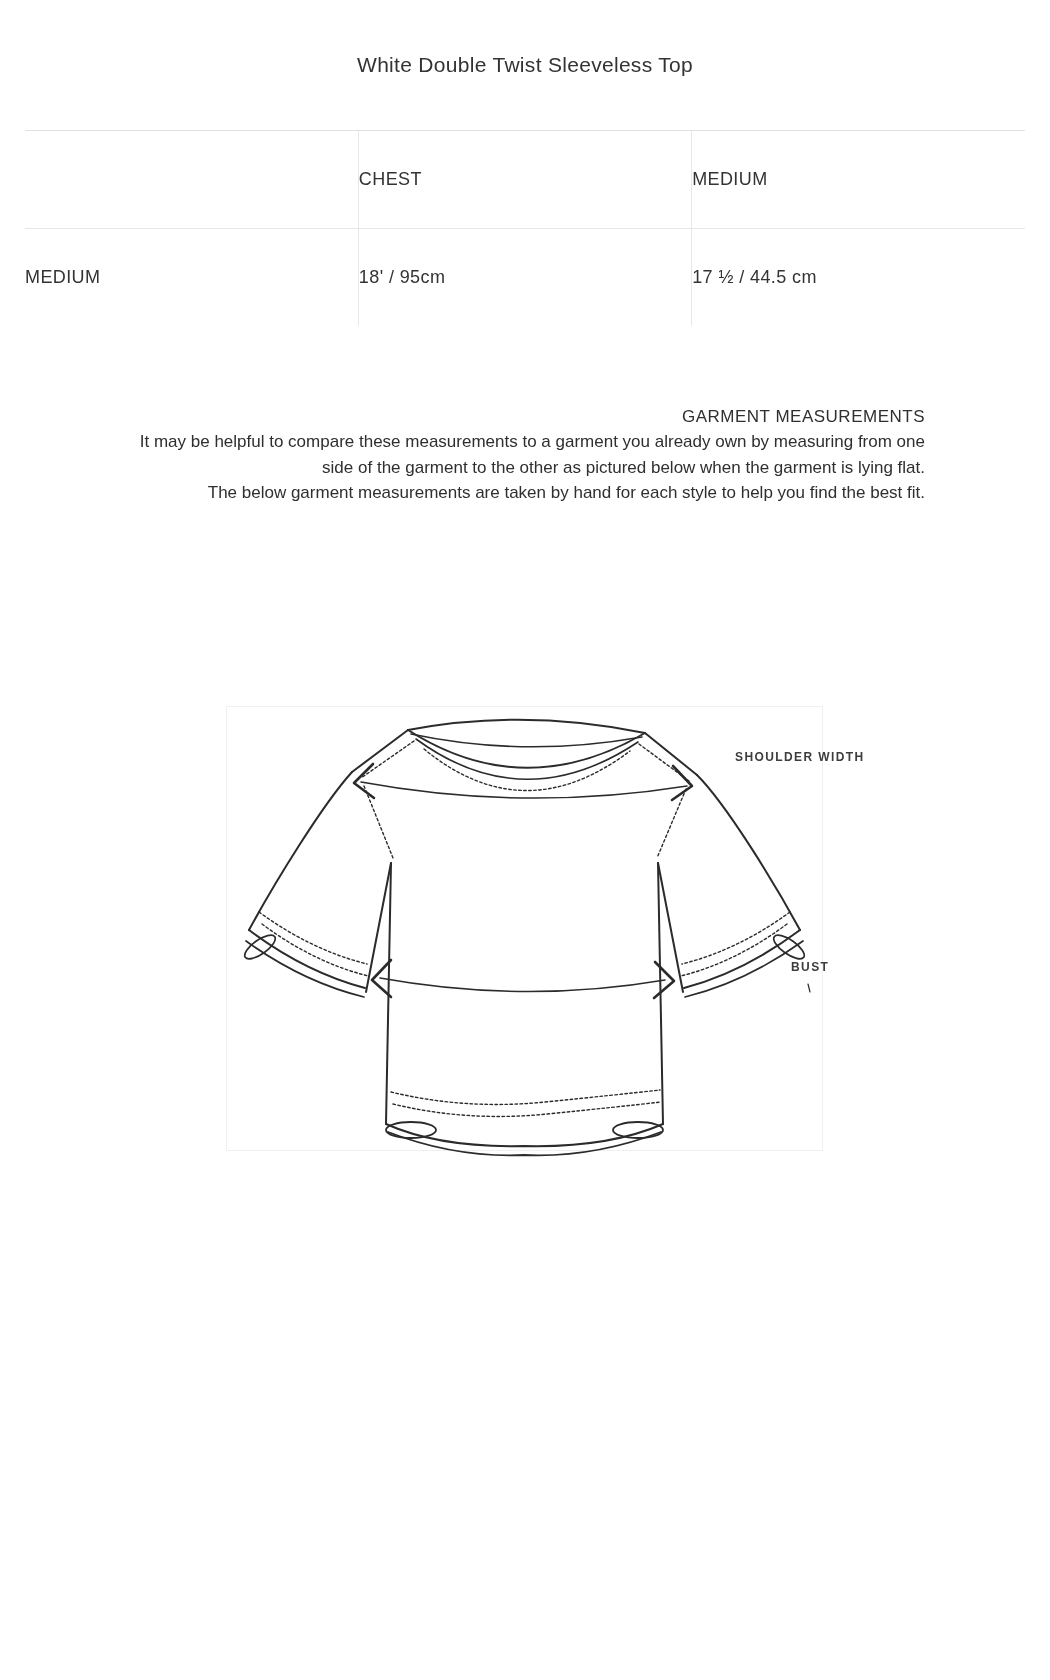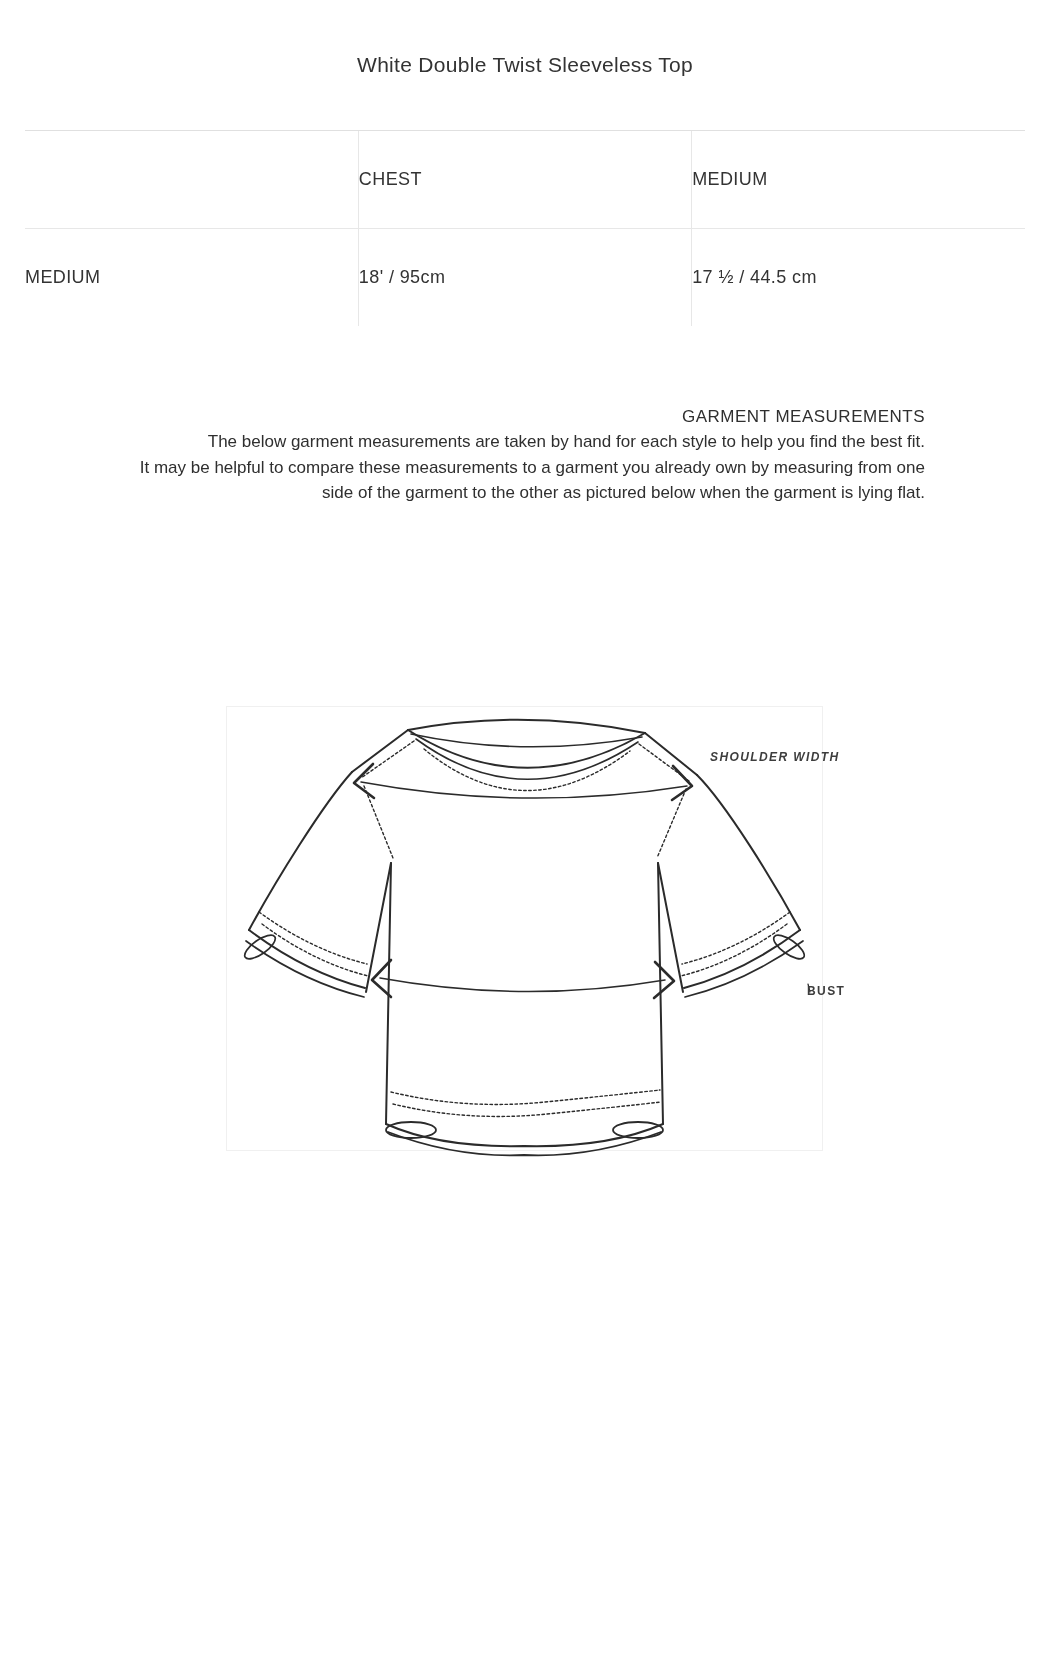--- a/index.html
+++ b/index.html
@@ -73,22 +73,22 @@
   }
   .diagram svg { position: absolute; left: 0; top: 0; }
   .diagram-label {
     position: absolute;
     font-size: 12px;
     font-weight: bold;
     letter-spacing: 1.4px;
     color: #3d3d3d;
     white-space: nowrap;
   }
-  .label-shoulder { left: 495px; top: 50px; font-style: italic; }
-  .label-bust { left: 592px; top: 260px; margin-top: 24px; }
+  .label-shoulder { left: 520px; top: 50px; }
+  .label-bust { left: 576px; top: 260px; }
 </style>
 </head>
 <body>
 
 <div class="page">
 
   <div class="product-title">White Double Twist Sleeveless Top</div>
 
   <table class="size-table">
     <thead>
@@ -102,22 +102,22 @@
       <tr>
         <td>MEDIUM</td>
         <td>18' / 95cm</td>
         <td>17 ½ / 44.5 cm</td>
       </tr>
     </tbody>
   </table>
 
   <div class="measure-info">
     <div class="heading">GARMENT MEASUREMENTS</div>
+    <div>It may be helpful to compare these measurements to a garment you already own by measuring from one side of the garment to the other as pictured below when the garment is lying flat.</div>
     <div>The below garment measurements are taken by hand for each style to help you find the best fit.</div>
-    <div>It may be helpful to compare these measurements to a garment you already own by measuring from one side of the garment to the other as pictured below when the garment is lying flat.</div>
   </div>
 
   <div class="diagram">
     <div class="diagram-frame"></div>
 
     <svg viewBox="0 0 620 460" width="620" height="460" fill="none" stroke="#2b2b2b" stroke-linecap="round" stroke-linejoin="round">
 
       <g>
         <path d="M193 30 Q309 8 430 33" stroke-width="2"></path>
         <path d="M196 34 Q309 58 427 37" stroke-width="1.6"></path>

